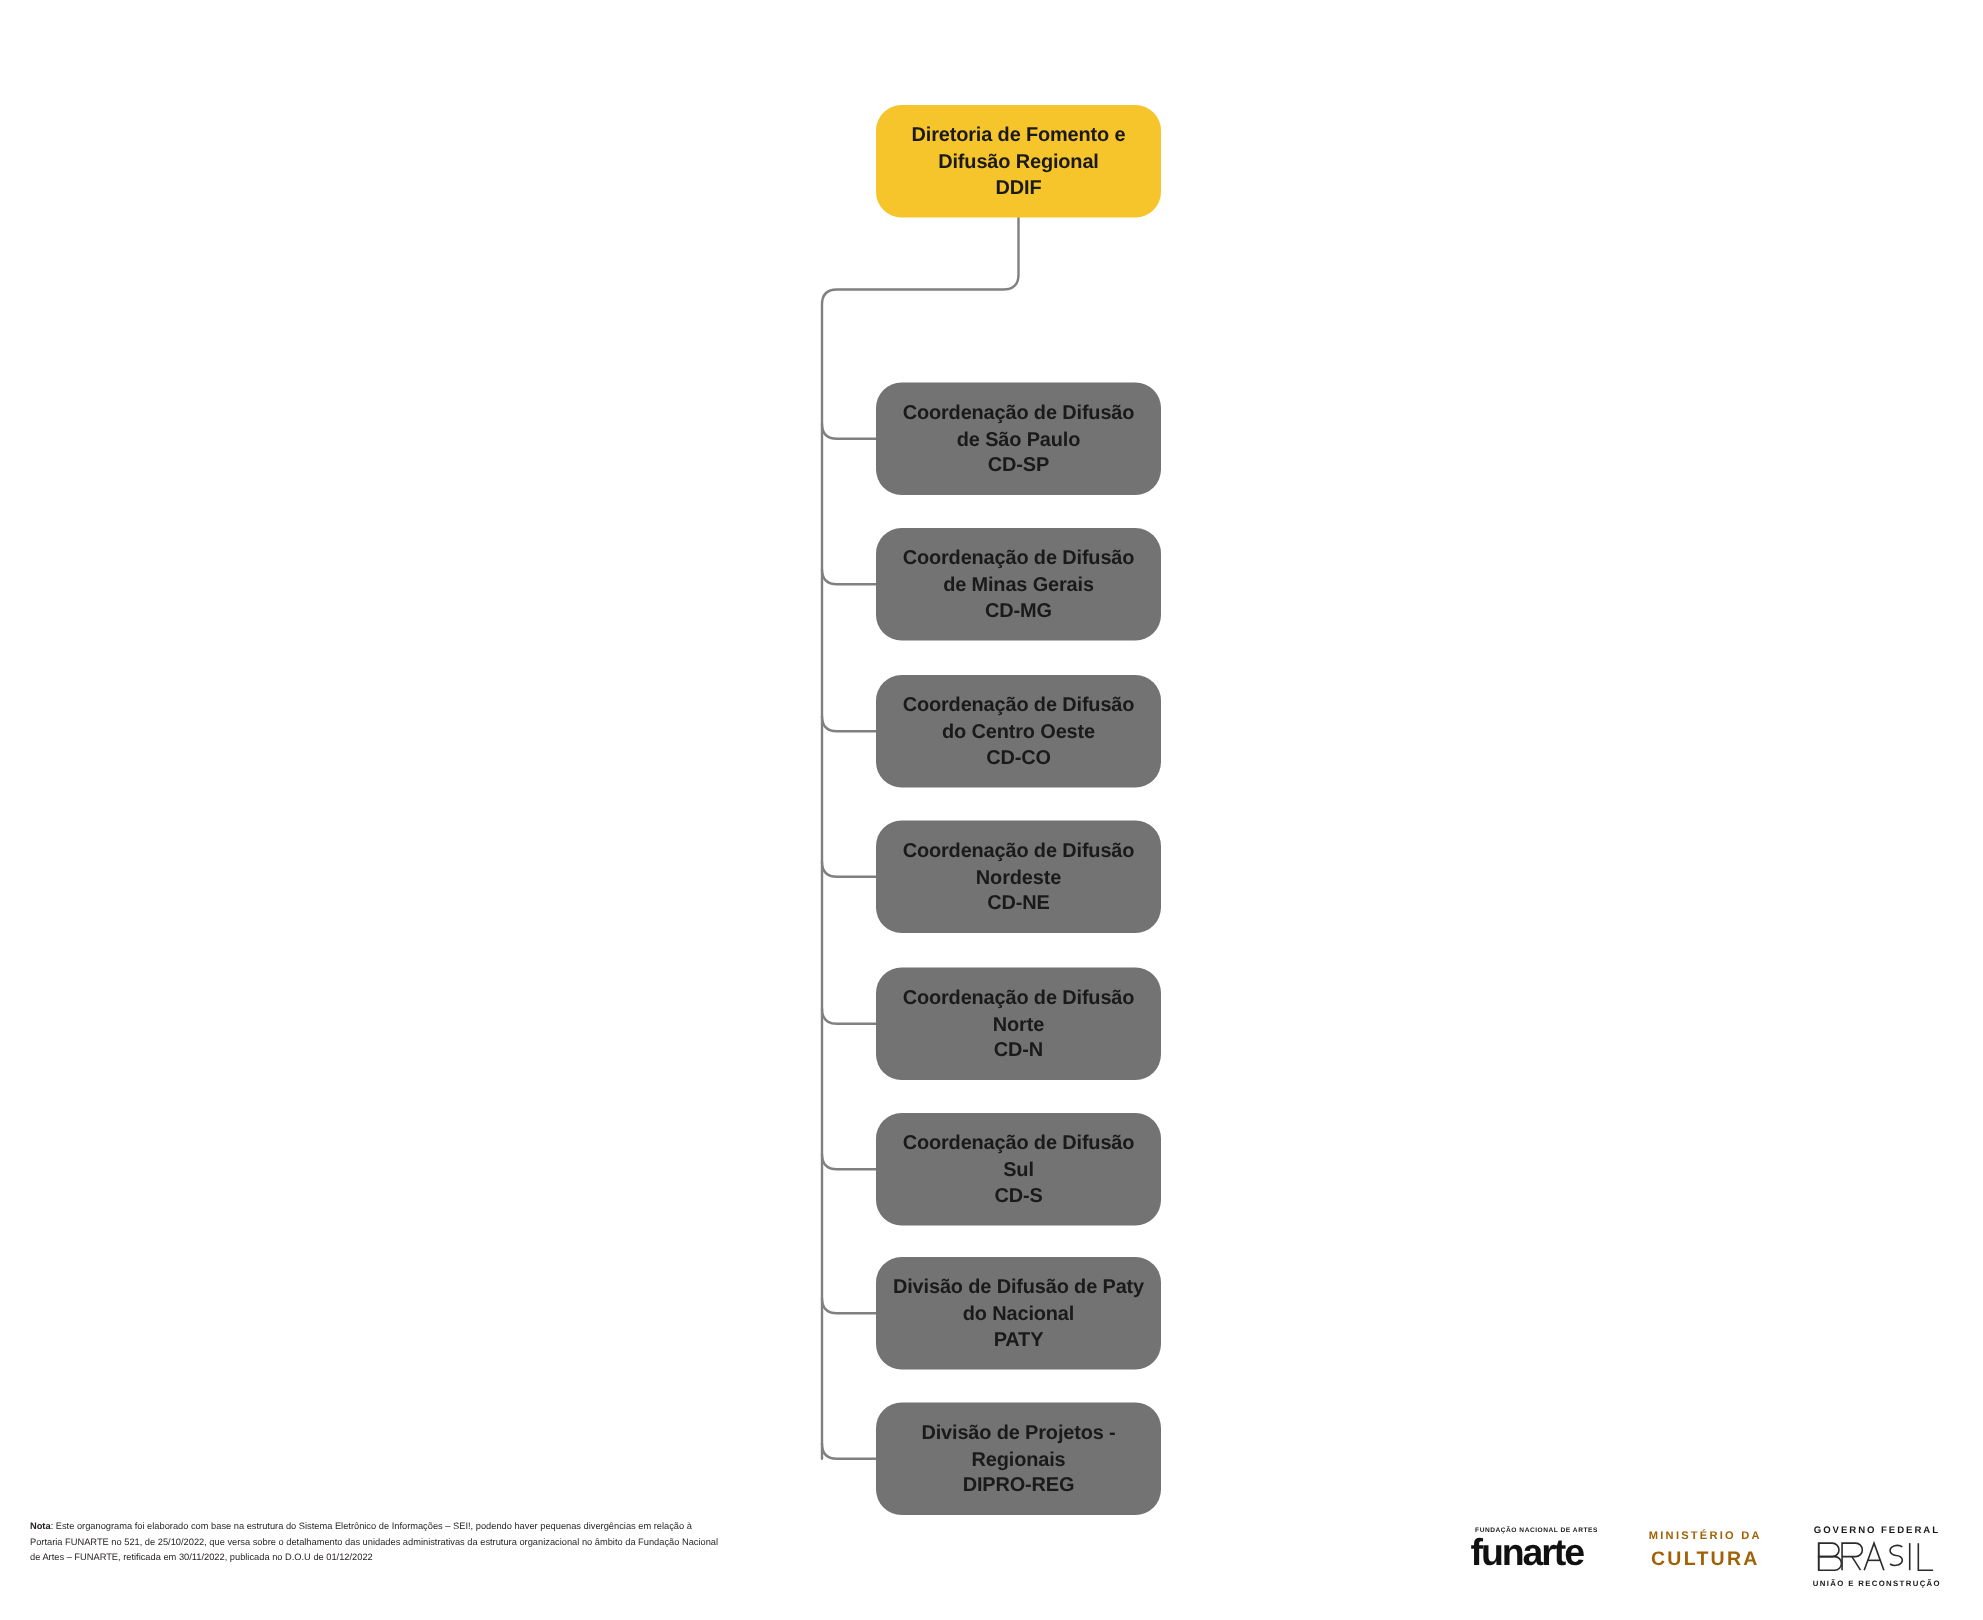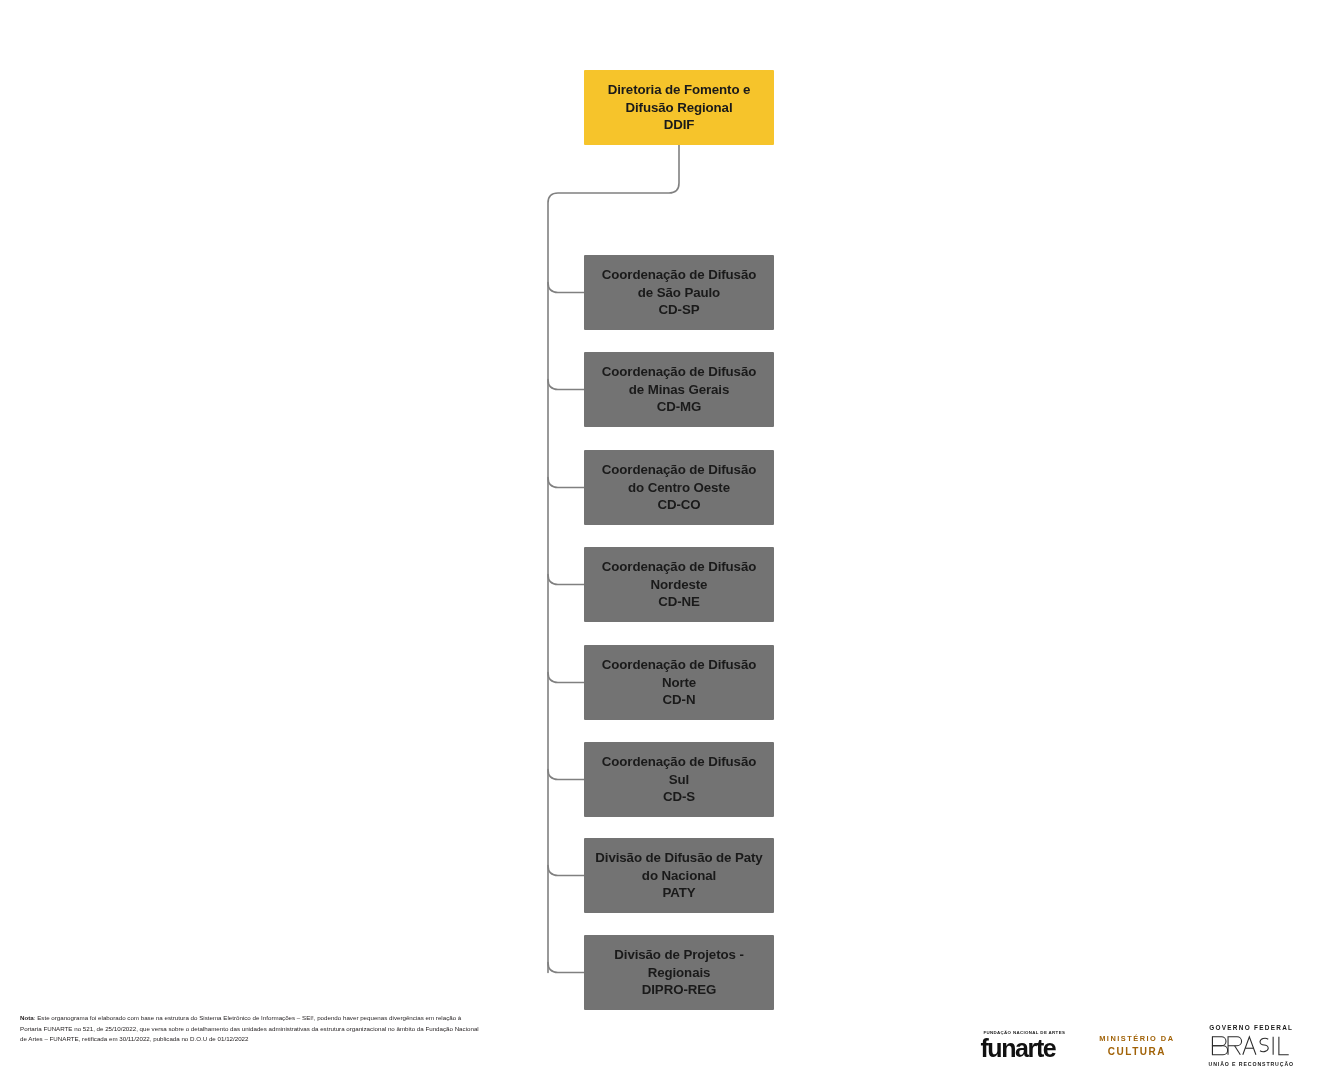--- a/index.html
+++ b/index.html
@@ -32,21 +32,21 @@
     width: 1322px;
     height: 1010px;
     pointer-events: none;
   }
 
   .node {
     position: absolute;
     box-sizing: border-box;
     width: 190px;
     height: 75px;
-    border-radius: 1px;
+    border-radius: 17px;
     display: flex;
     align-items: center;
     justify-content: center;
     text-align: center;
     padding: 2px 6px;
     font-size: 13.3px;
     font-weight: bold;
     line-height: 1.35;
     letter-spacing: -0.1px;
     color: #1a1a1a;
@@ -81,21 +81,21 @@
     text-align: left;
   }
   #footer-note b { font-weight: bold; }
 
   #logo-strip {
     position: absolute;
     right: 28px;
     top: 8px;
     height: 56px;
     display: flex;
-    align-items: center;
+    align-items: flex-start;
     gap: 34px;
   }
 
   
   .logo-funarte {
     display: flex;
     flex-direction: column;
     align-items: flex-start;
     line-height: 1;
   }
@@ -123,21 +123,21 @@
     line-height: 1.55;
     color: #a16207;
   }
   .logo-ministry .l1 {
     font-size: 7.4px;
     font-weight: bold;
     letter-spacing: 1.5px;
     white-space: nowrap;
   }
   .logo-ministry .l2 {
-    font-size: 10px;
+    font-size: 13px;
     font-weight: bold;
     letter-spacing: 1.5px;
     white-space: nowrap;
   }
 
   
   .logo-gov {
     display: flex;
     flex-direction: column;
     align-items: center;

